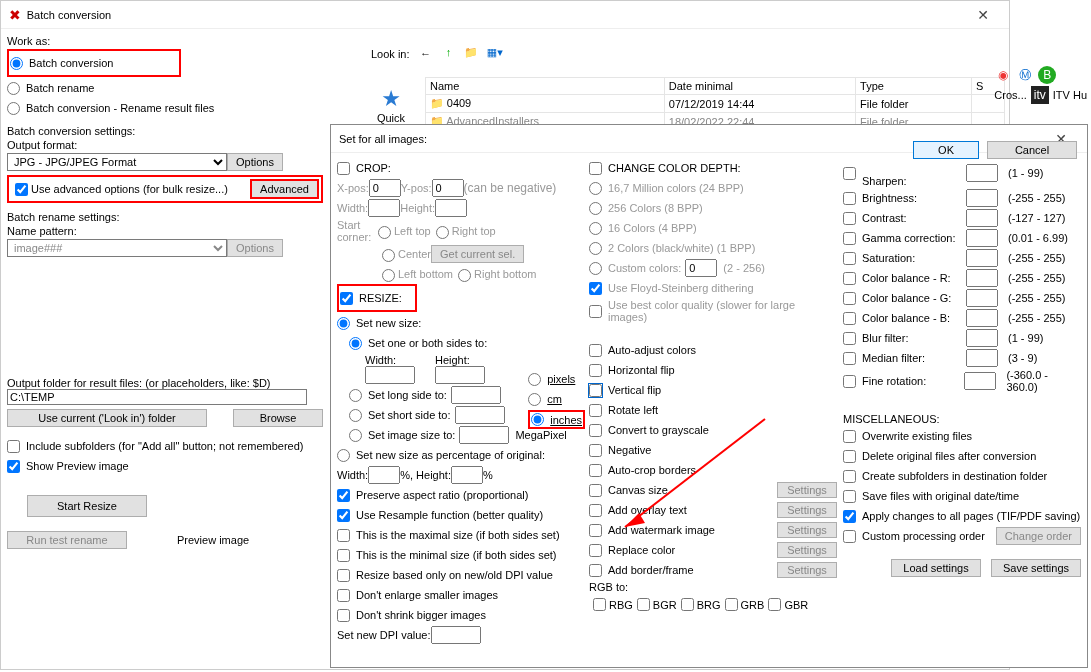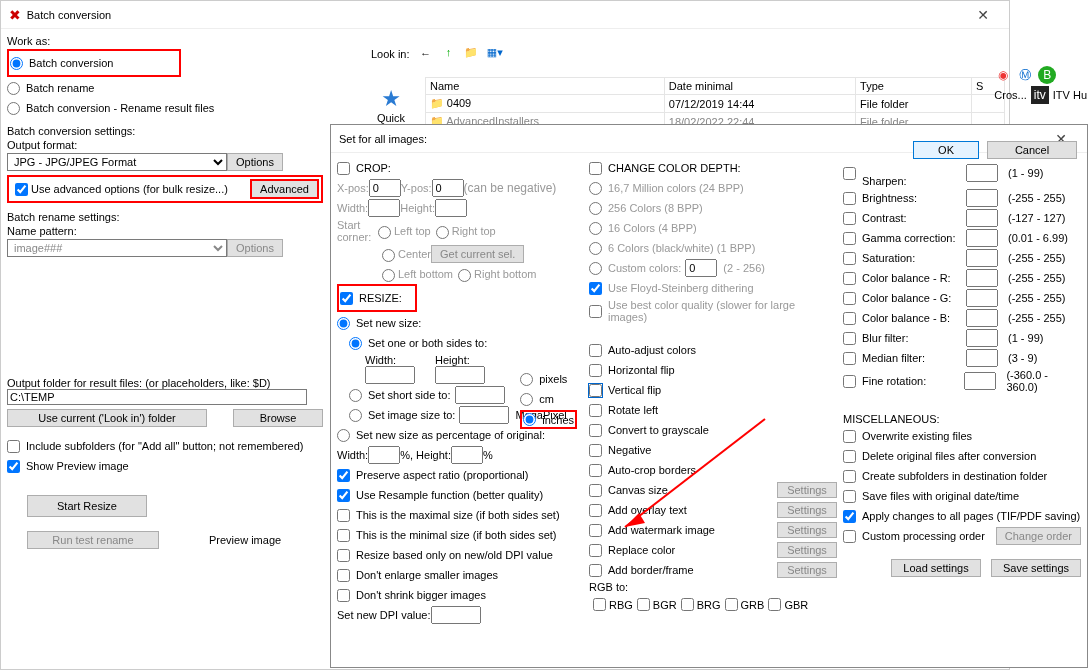--- a/index.html
+++ b/index.html
@@ -105,21 +105,21 @@
       </div>
     <div class="chk-row">
         <input type="checkbox" checked="" style="">
         <span>Show Preview image</span>
       </div>
 
     <div style="margin-top:20px;">
       <button style="width:120px;margin-left:20px;padding:4px;">Start Resize</button>
     </div>
     <div class="row" style="margin-top:14px;">
-      <button class="disabled" style="width:132px;margin-left:20px;">Run test rename</button>
+      <button class="disabled" style="width:120px;">Run test rename</button>
       <span style="margin-left:50px;">Preview image</span>
     </div>
   </div>
 
   <div class="lookin">
     <span>Look in:</span>
     <span class="navicons">
       <span>←</span>
       <span style="color:#0a0;">↑</span>
       <span style="color:#c80;">📁</span>
@@ -229,24 +229,29 @@
           <input type="radio" checked="" style="">
           <span>Set one or both sides to:</span>
         </div>
       <div class="row" style="padding-left:28px;">
         <div><div>Width:</div><input class="tiny" style=""></div>
         <div style="margin-left:20px;"><div>Height:</div><input class="tiny" style=""></div>
       </div>
       <div style="position:relative;">
         <div class="radio-row" style="padding-left:12px;">
             <input type="radio" style="">
+            <span>Set long side to:</span>
+            <input class="tiny" style="">
+          </div>
+        <div class="radio-row" style="padding-left:12px;">
+            <input type="radio" style="">
             <span>Set short side to:</span>
             <input class="tiny" style="">
           </div>
-        <div style="position:absolute;right:8px;top:-18px;">
+        <div style="position:absolute;right:0;top:-18px;text-decoration:underline;">
           <div class="radio-row">
               <input type="radio" style="">
               <span>pixels</span>
             </div>
           <div class="radio-row">
               <input type="radio" style="">
               <span>cm</span>
             </div>
           <div class="radio-row hl">
               <input type="radio" checked="" style="">
@@ -318,21 +323,21 @@
       <div class="radio-row muted">
           <input type="radio" style="">
           <span>256 Colors (8 BPP)</span>
         </div>
       <div class="radio-row muted">
           <input type="radio" style="">
           <span>16 Colors (4 BPP)</span>
         </div>
       <div class="radio-row muted">
           <input type="radio" style="">
-          <span>6 Colors (black/white) (1 BPP)</span>
+          <span>2 Colors (black/white) (1 BPP)</span>
         </div>
       <div class="radio-row muted">
           <input type="radio" style="">
           <span>Custom colors:</span>
           <input class="num" value="0" style="">
           <span>(2 - 256)</span>
         </div>
       <div class="chk-row muted">
           <input type="checkbox" checked="" style="">
           <span>Use Floyd-Steinberg dithering</span>

